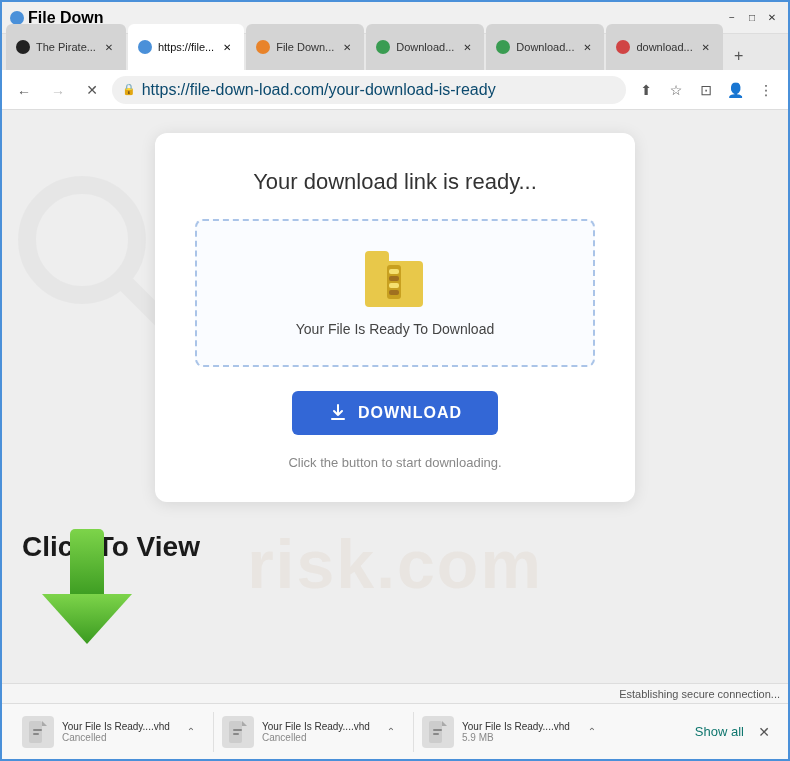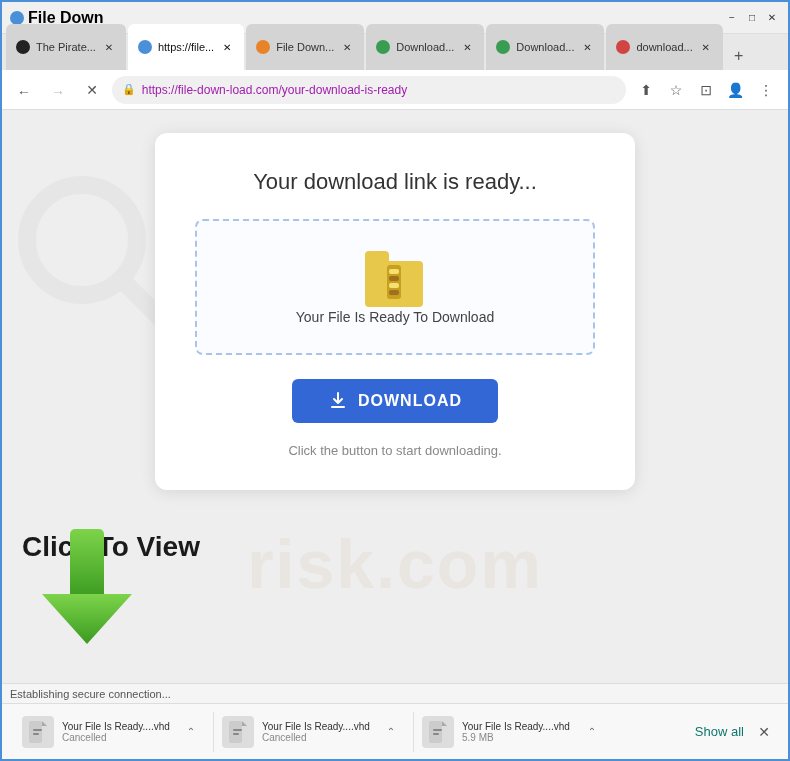--- a/index.html
+++ b/index.html
@@ -150,22 +150,22 @@
       gap: 6px;
       font-size: 12px;
       color: #333;
     }
     .address-lock {
       font-size: 11px;
       color: #555;
     }
     .address-text {
       flex: 1;
-      font-size: 12px;
-      color: #a21caf;
+      font-size: 16px;
+      color: #0c4a6e;
       overflow: hidden;
       text-overflow: ellipsis;
       white-space: nowrap;
     }
     .nav-actions {
       display: flex;
       align-items: center;
       gap: 2px;
     }
 
@@ -227,21 +227,21 @@
     }
 
     .file-preview-box {
       border: 2px dashed #aac4e8;
       border-radius: 8px;
       padding: 28px 20px;
       margin-bottom: 24px;
       display: flex;
       flex-direction: column;
       align-items: center;
-      gap: 0;
+      gap: 12px;
       background: #fafcff;
     }
 
     .file-ready-text {
       font-size: 14px;
       color: #444;
     }
 
     .download-btn {
       background: #3367d6;
@@ -287,20 +287,21 @@
     
     .status-bar {
       height: 20px;
       background: #f5f5f5;
       border-top: 1px solid #ddd;
       display: flex;
       align-items: center;
       padding: 0 8px;
       font-size: 11px;
       color: #555;
+      justify-content: flex-end;
     }
 
     
     .download-bar {
       height: 56px;
       background: #f8f8f8;
       border-top: 1px solid #ddd;
       display: flex;
       align-items: center;
       padding: 0 12px;

